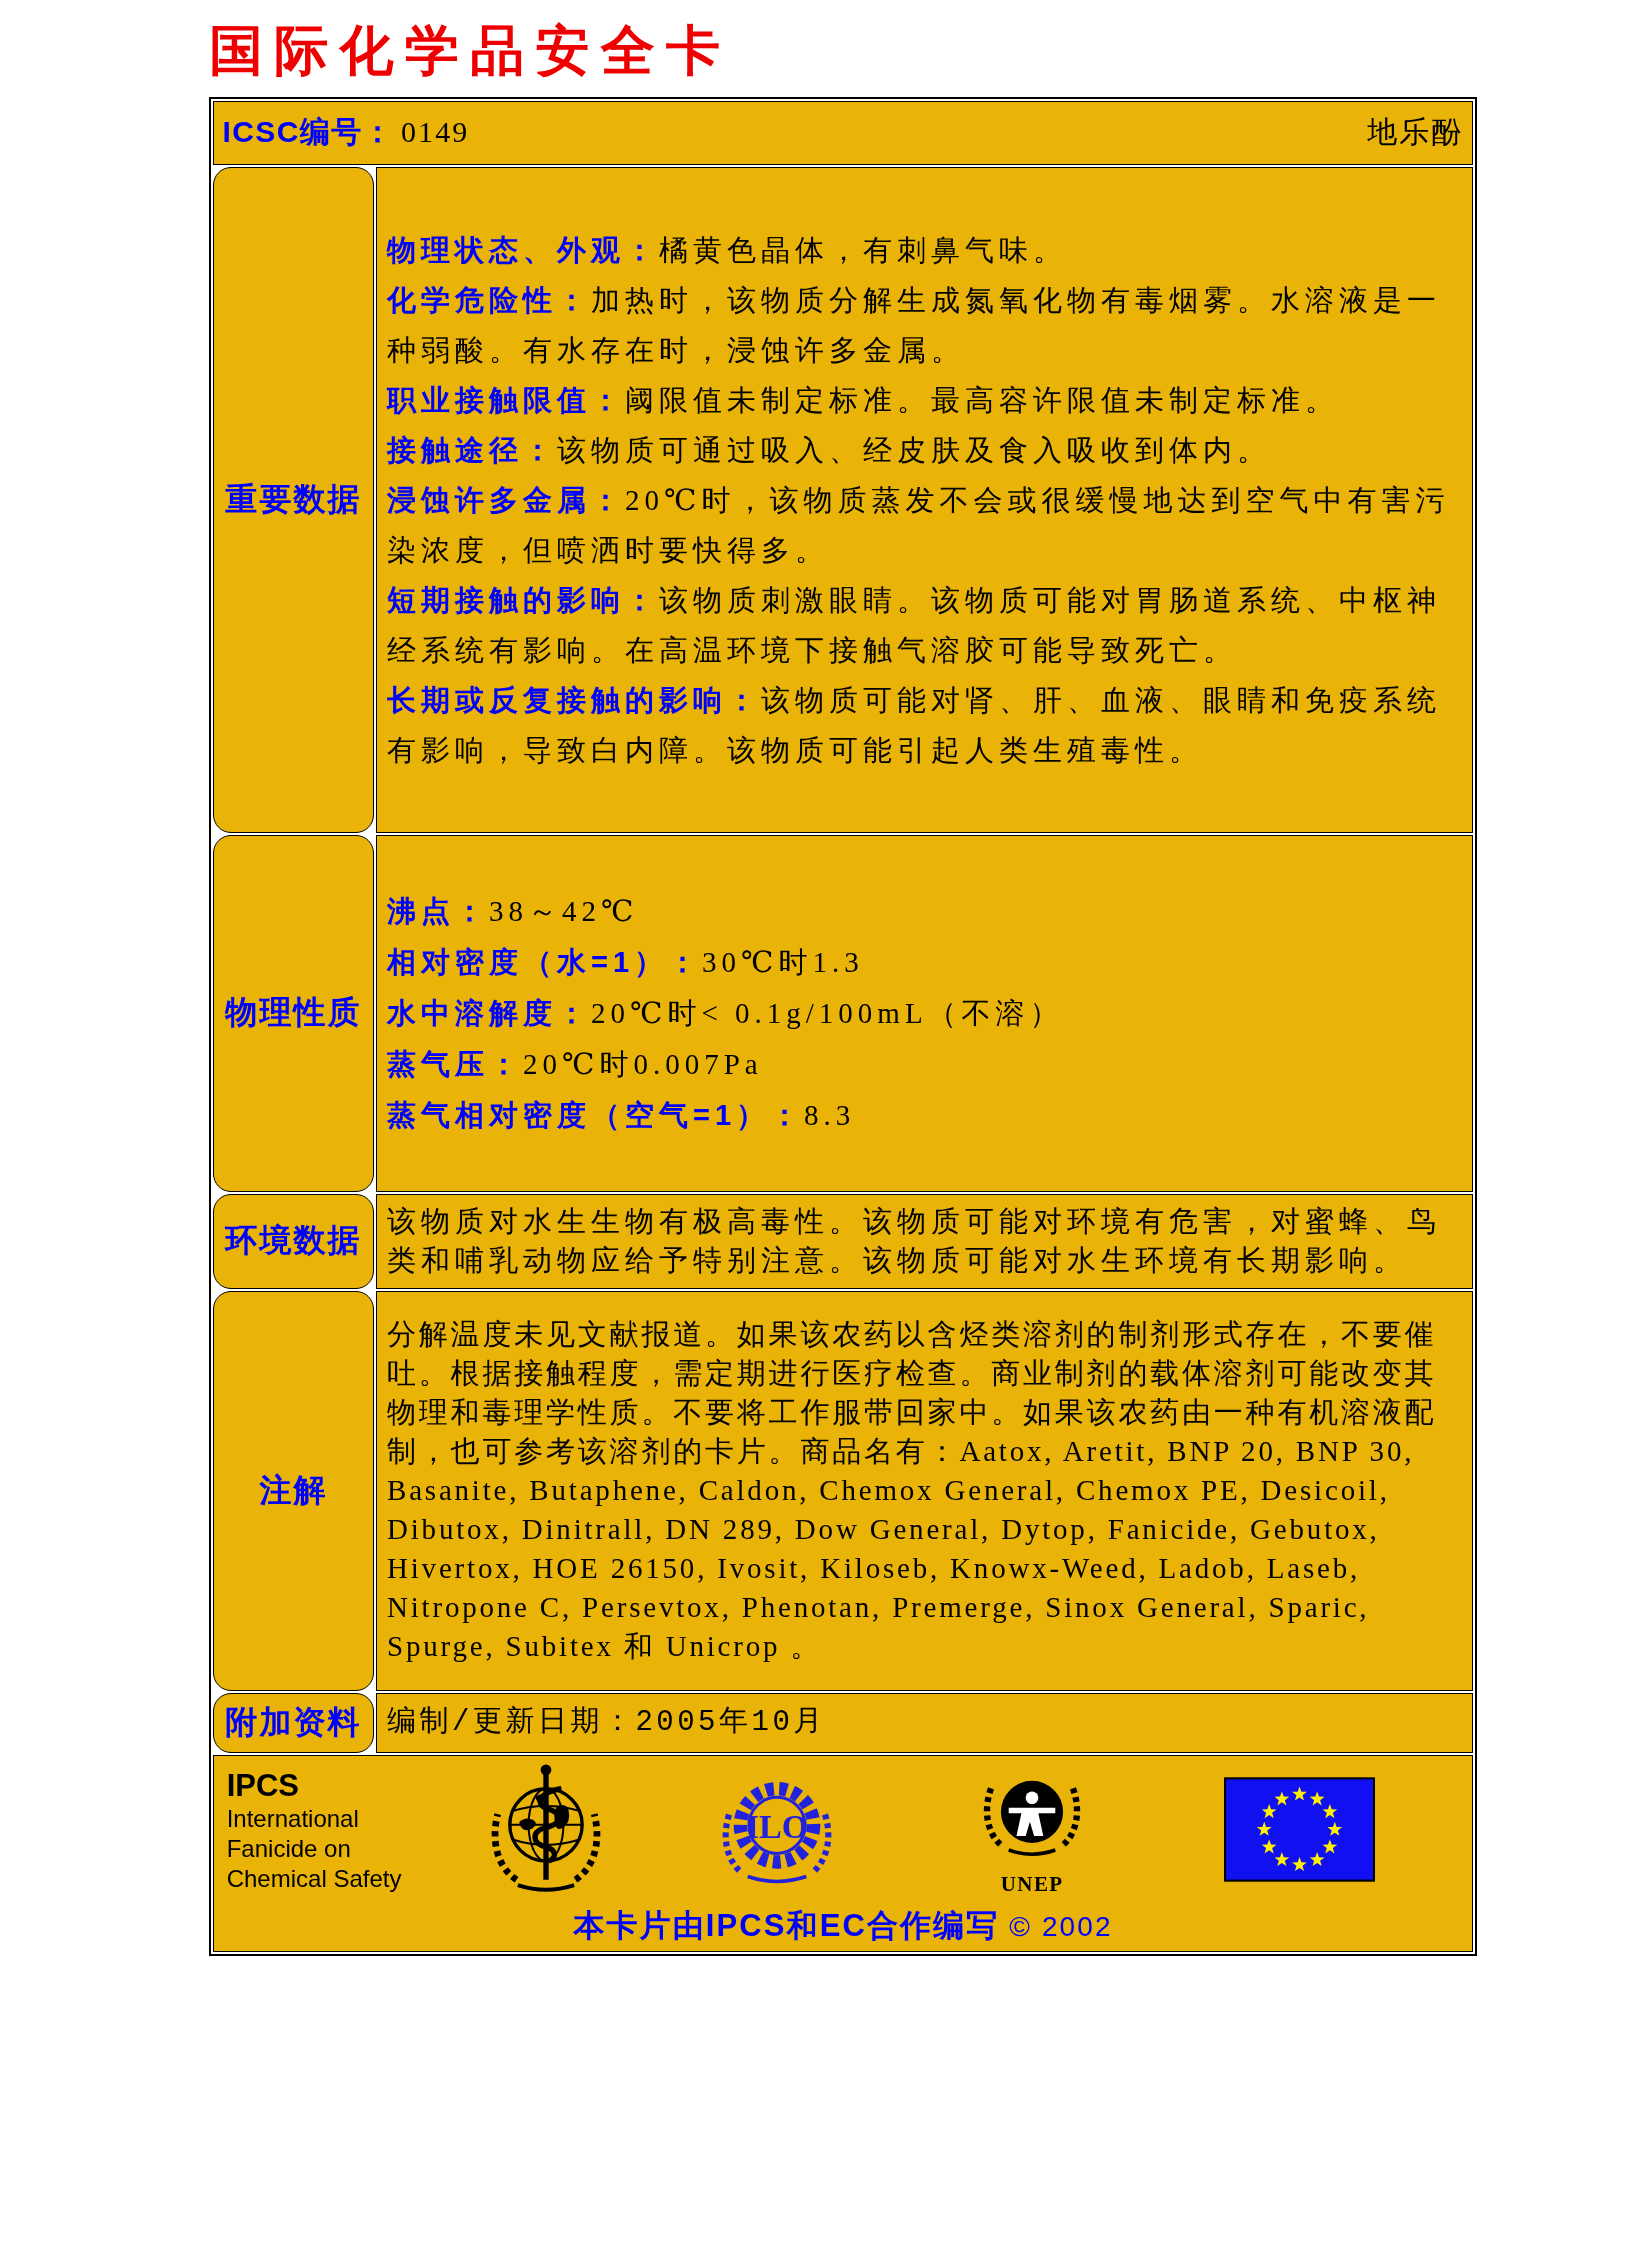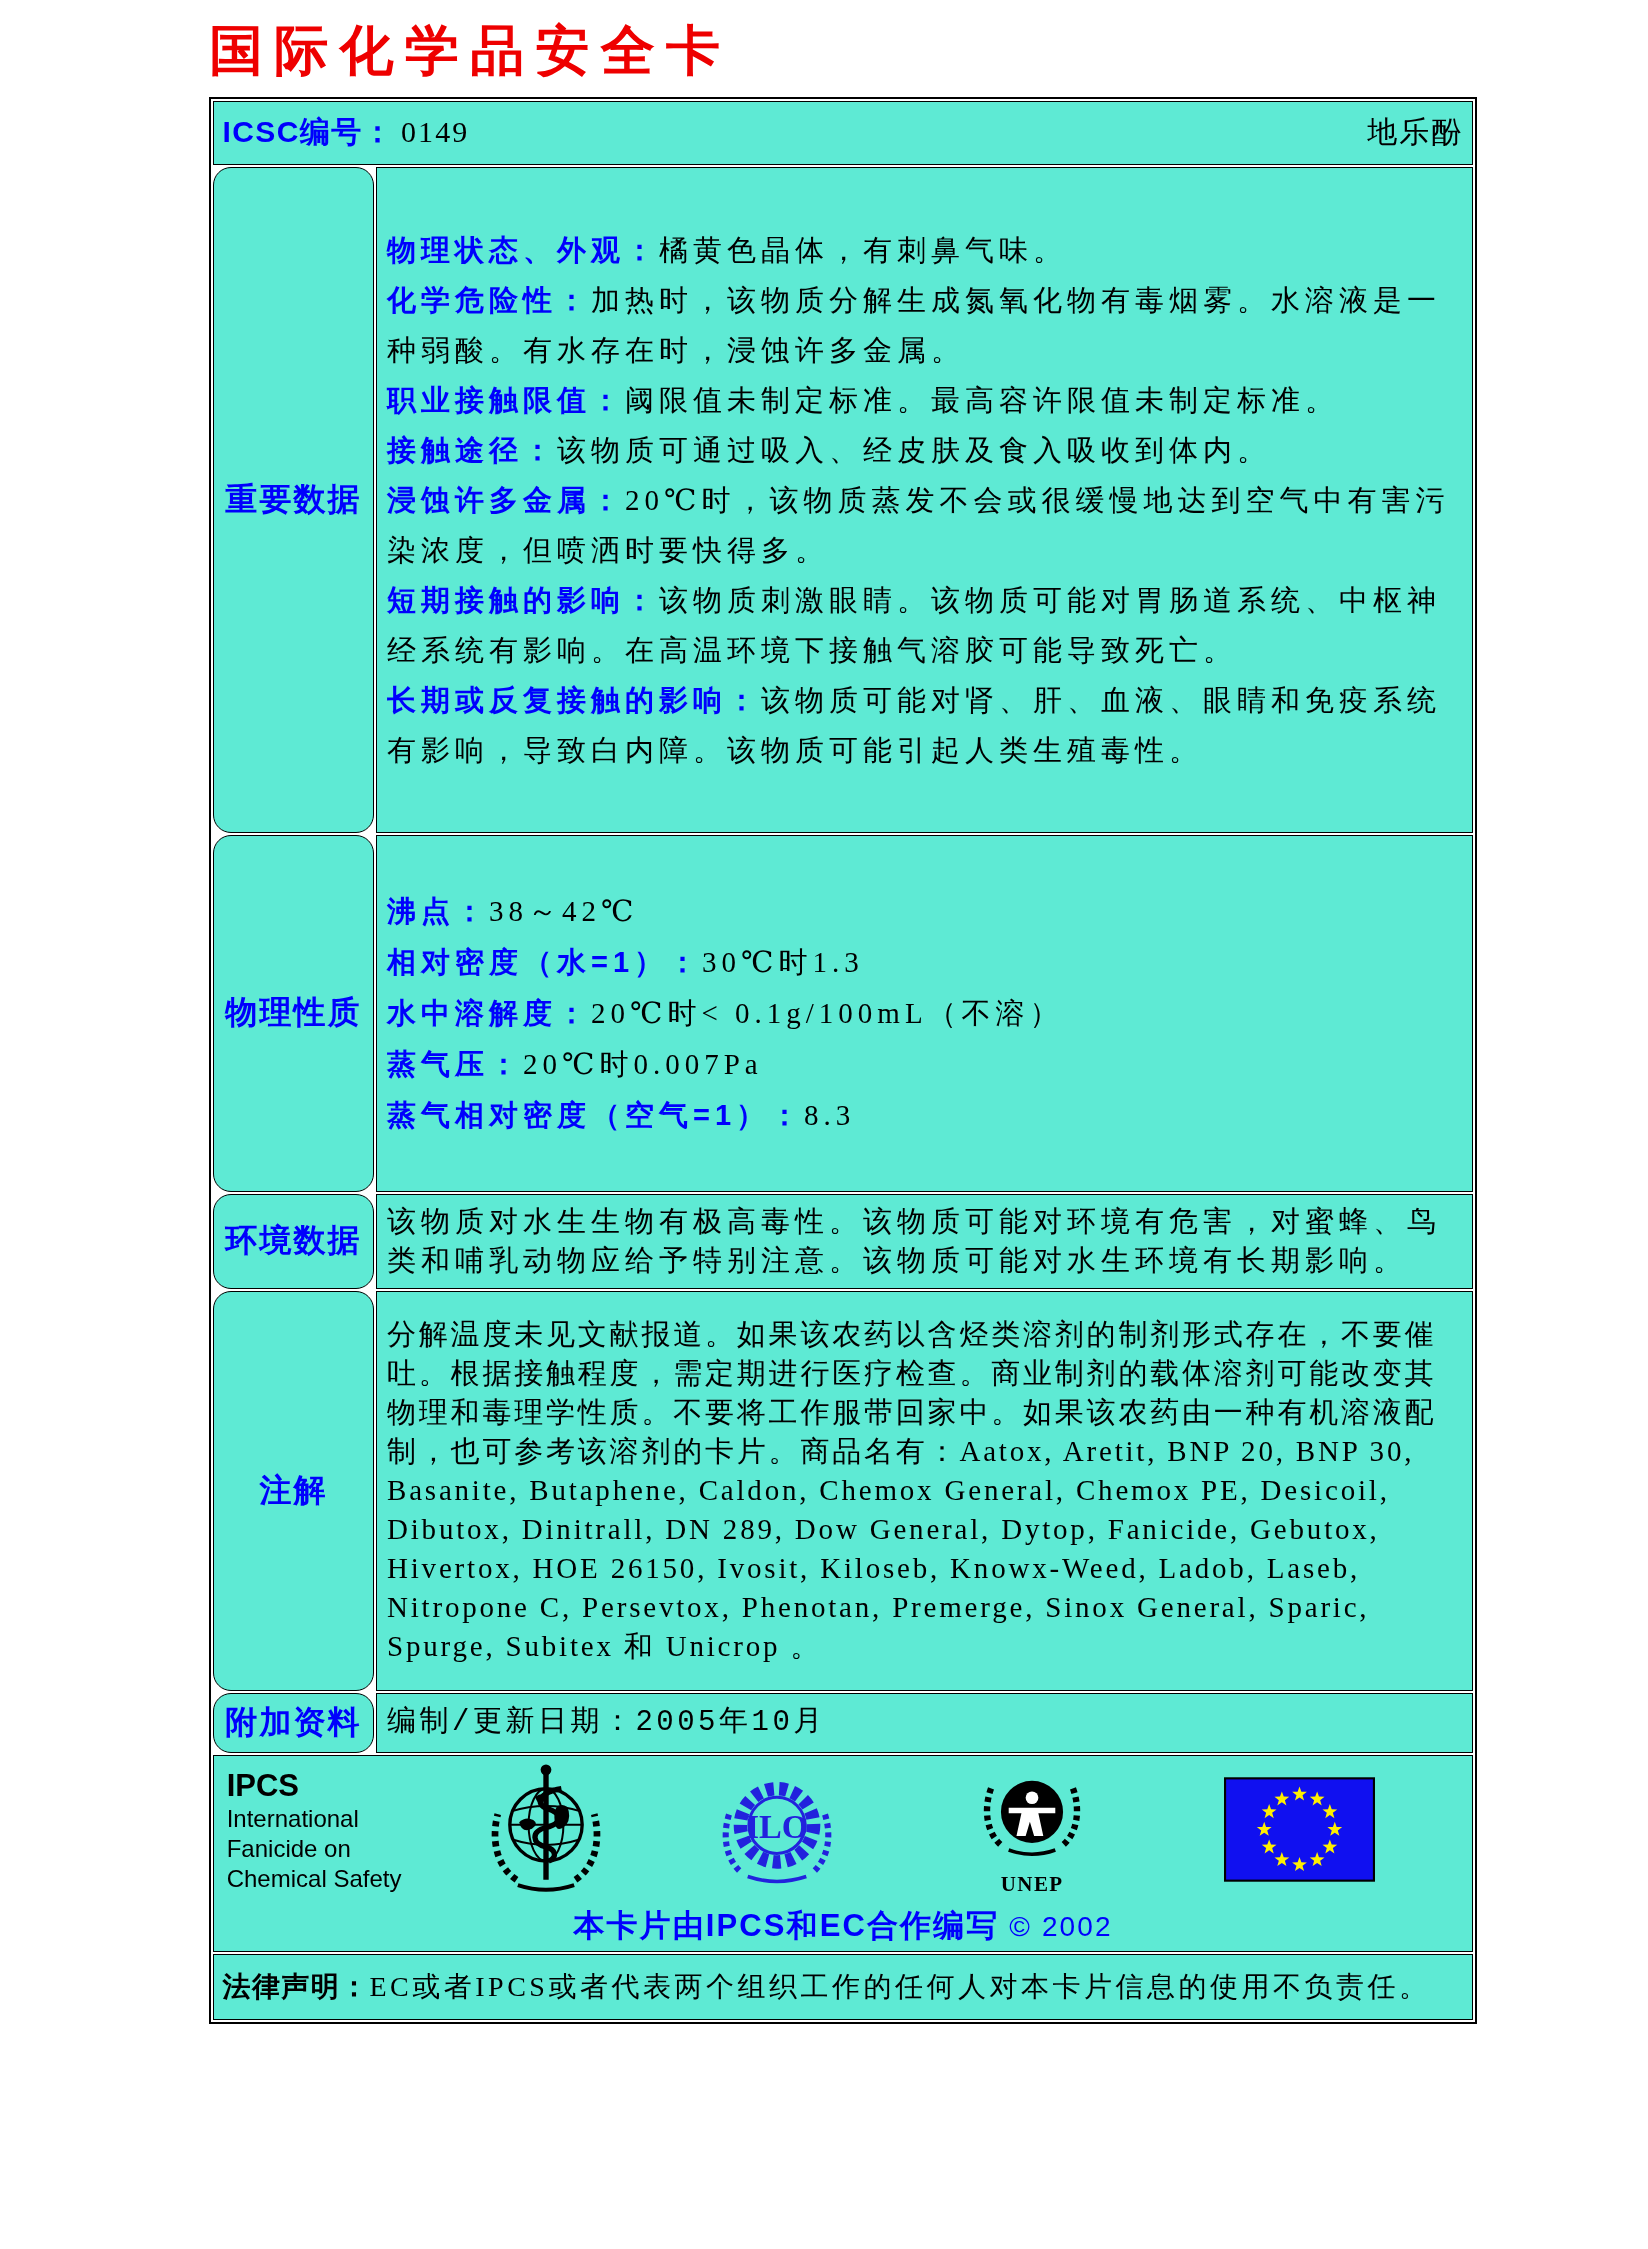--- a/index.html
+++ b/index.html
@@ -12,21 +12,21 @@
   .doc-title{
     width:1268px;margin:0 0 11.3px 209px;text-align:left;
     color:#ee0000;font-weight:bold;font-size:54px;line-height:67px;
     letter-spacing:11.3px;font-family:"Liberation Serif","DejaVu Serif",serif;
   }
   table.card{
     margin-left:209px;width:1268px;background:#ffffff;
     border:2.8px solid #000;border-collapse:separate;border-spacing:2.8px;
     table-layout:fixed;
   }
-  table.card td{border:1.4px solid #000;background:#5eead4;vertical-align:middle;}
+  table.card td{border:1.4px solid #000;background:#eab308;vertical-align:middle;}
   col.c1{width:161px;}
   
   td.header-cell{height:62px;padding:0 8.5px;}
   .header-flex{display:flex;justify-content:space-between;align-items:center;font-size:30px;}
   .hdr-label{color:#0000fd;font-weight:bold;font-family:"Liberation Sans","DejaVu Sans",sans-serif;letter-spacing:1.4px;}
   .hdr-number{color:#000;margin-left:7px;letter-spacing:2.1px;}
   .hdr-name{color:#000;letter-spacing:2.1px;}
   
   td.label-cell{
     text-align:center;color:#0000fd;font-weight:bold;font-size:32px;
@@ -201,22 +201,17 @@
             </svg>
           </div>
 
         </div>
         <div class="credit-line">
           <span>本卡片由IPCS和EC合作编写</span><span class="credit-copy">© 2002</span>
         </div>
       </td>
     </tr>
 
-    <tr>
-      <td class="c-legal" colspan="2">
-        <span class="legal-label">法律声明：</span><span class="legal-text">EC或者IPCS或者代表两个组织工作的任何人对本卡片信息的使用不负责任。</span>
-      </td>
-    </tr>
 
   </tbody>
     </table>
 </div>
 
 
 </body></html>

